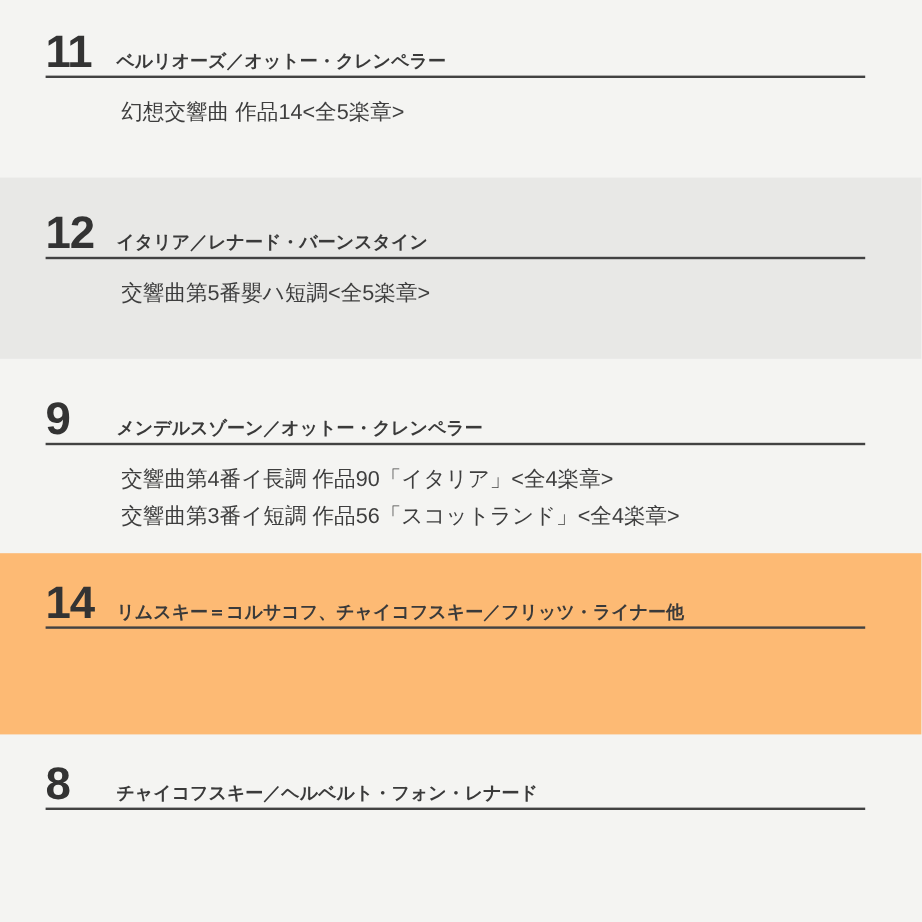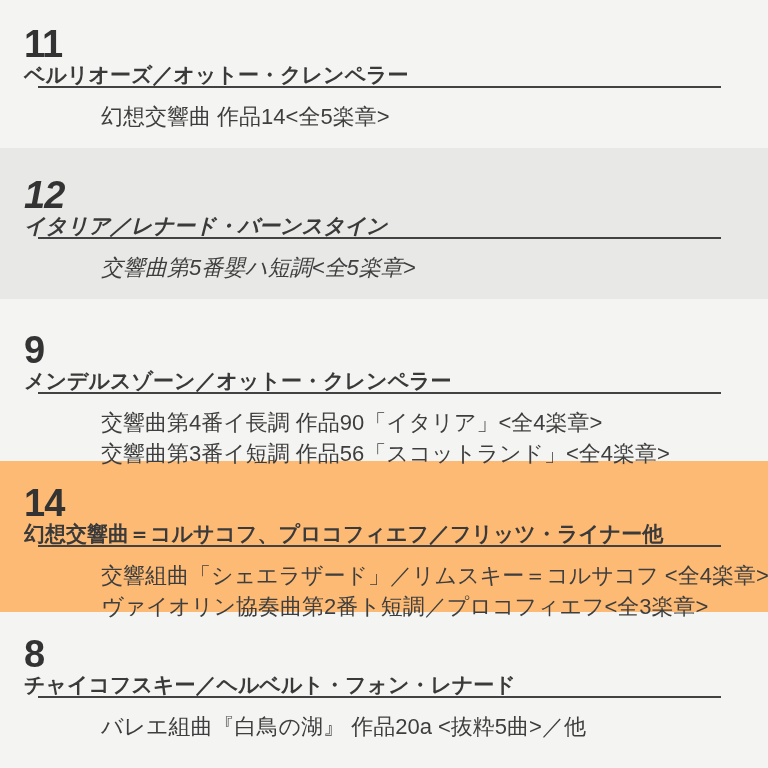--- a/index.html
+++ b/index.html
@@ -7,56 +7,55 @@
   body {
     font-family: "Liberation Sans", "DejaVu Sans", sans-serif;
     background: #f4f4f2;
     color: #3a3a3a;
     overflow: hidden;
   }
   .track-list { width: 768px; height: 768px; }
 
   .entry { width: 100%; }
   .entry:nth-of-type(1) { height: 148px; padding-top: 25px; }
-  .entry:nth-of-type(2) { height: 151px; padding-top: 28px; background: #e8e8e6; font-style: italic; }
+  .entry:nth-of-type(2) { height: 151px; padding-top: 28px; background: #e8e8e6; }
   .entry:nth-of-type(3) { height: 162px; padding-top: 32px; }
   .entry:nth-of-type(4) { height: 151px; padding-top: 23px; background: #fdba74; }
   .entry:nth-of-type(5) { height: 156px; padding-top: 23px; }
 
   .head {
     display: flex;
     align-items: baseline;
-    padding-left: 24px;
-    flex-direction: column;
+    padding-left: 38px;
   }
   .num {
     font-size: 38px;
     font-weight: 700;
     line-height: 1;
     color: #333333;
     min-width: 59px;
     letter-spacing: -1px;
   }
   .title {
-    font-size: 21px;
+    font-size: 15px;
     font-weight: 700;
     color: #3a3a3a;
     line-height: 1.1;
     white-space: nowrap;
   }
   .rule {
     margin: 0 47px 0 38px;  
     border-bottom: 2px solid #424242;
   }
   .works {
     margin-top: 13px;
     padding-left: 101px;
   }
   .work {
-    font-size: 22px;
+    font-size: 18px;
     line-height: 31px;
     font-weight: 400;
     color: #3e3e3e;
     white-space: nowrap;
   }
 </style>
 </head>
 <body>
 
 <main class="track-list">
@@ -91,33 +90,28 @@
     <div class="rule"></div>
     <div class="works">
       <p class="work">交響曲第4番イ長調 作品90「イタリア」&lt;全4楽章&gt;</p>
       <p class="work">交響曲第3番イ短調 作品56「スコットランド」&lt;全4楽章&gt;</p>
     </div>
   </section>
 
   <section class="entry">
     <div class="head">
       <span class="num">14</span>
-      <h2 class="title">幻想交響曲＝コルサコフ、プロコフィエフ／フリッツ・ライナー他</h2>
+      <h2 class="title">リムスキー＝コルサコフ、チャイコフスキー／フリッツ・ライナー他</h2>
     </div>
     <div class="rule"></div>
-    <div class="works">
-      <p class="work">交響組曲「シェエラザード」／リムスキー＝コルサコフ &lt;全4楽章&gt;</p>
-      <p class="work">ヴァイオリン協奏曲第2番ト短調／プロコフィエフ&lt;全3楽章&gt;</p>
-    </div>
   </section>
 
   <section class="entry">
     <div class="head">
       <span class="num">8</span>
       <h2 class="title">チャイコフスキー／ヘルベルト・フォン・レナード</h2>
     </div>
     <div class="rule"></div>
     <div class="works">
-      <p class="work">バレエ組曲『白鳥の湖』 作品20a &lt;抜粋5曲&gt;／他</p>
     </div>
   </section>
 
 </main>
 
 </body></html>

